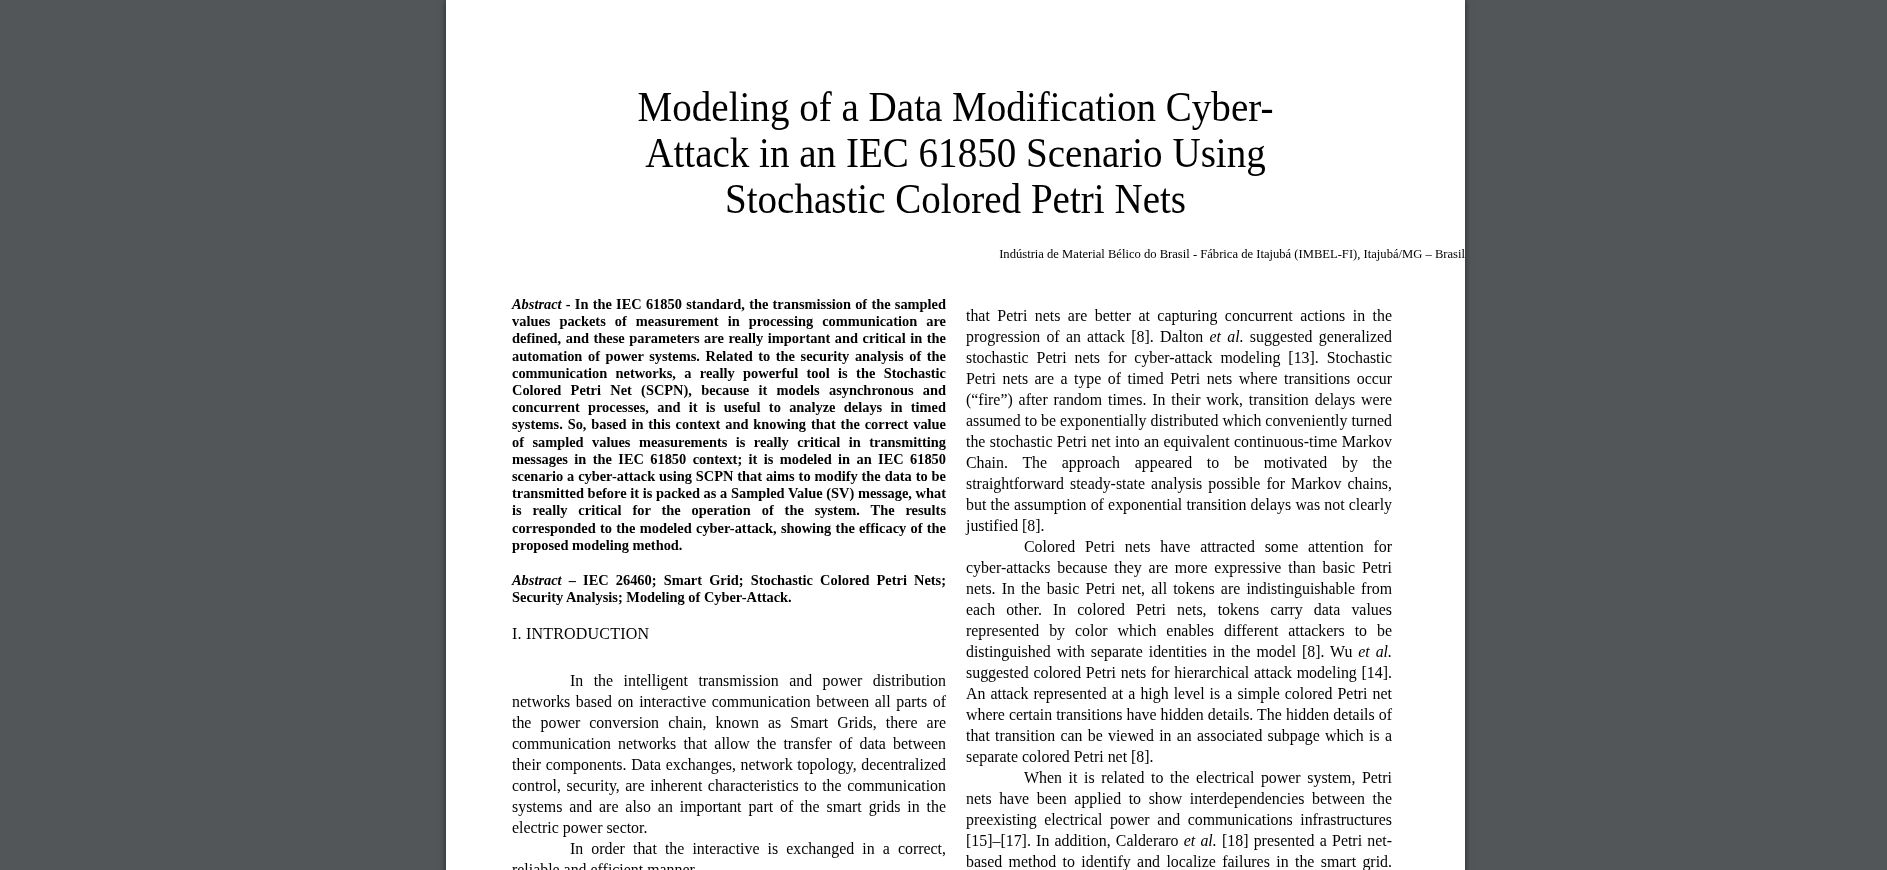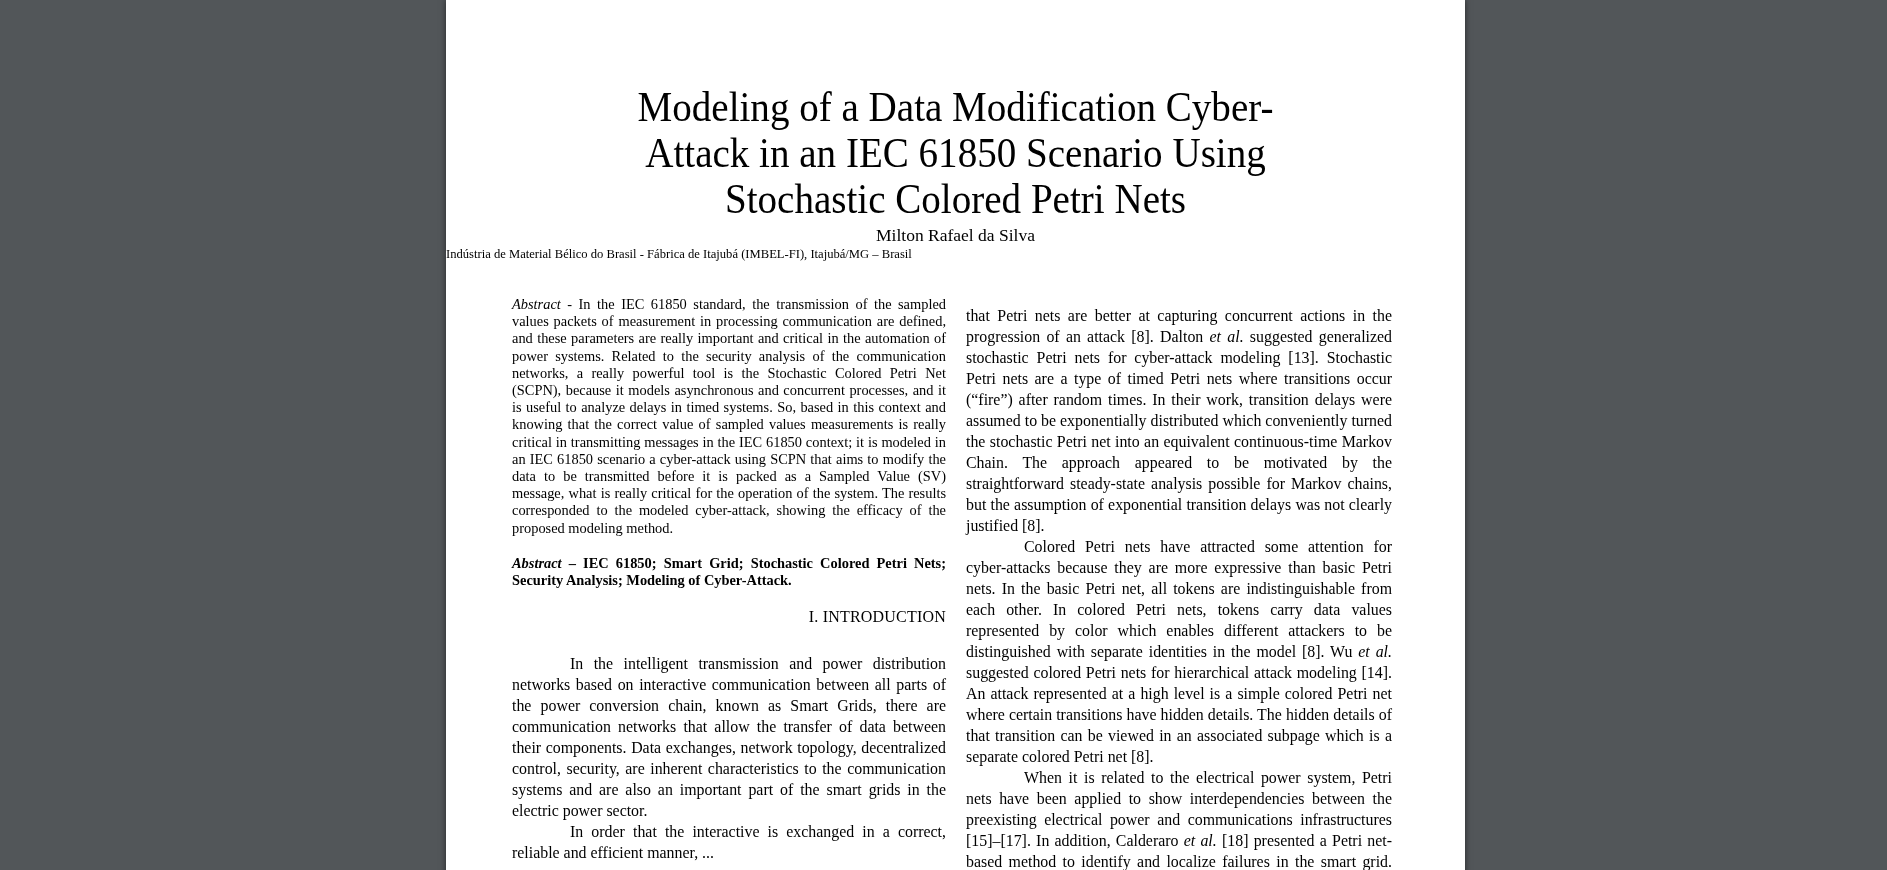--- a/index.html
+++ b/index.html
@@ -20,35 +20,35 @@
     position: absolute; left: 0; width: 1019px; top: 84px;
     text-align: center; font-size: 42px; line-height: 46px;
     transform: scaleX(0.93); transform-origin: center;
   }
   .author {
     position: absolute; left: 0; width: 1019px; top: 225px;
     text-align: center; font-size: 17.5px; line-height: 20px;
   }
   .affil {
     position: absolute; left: 0; width: 1019px; top: 246px;
-    text-align: left; font-size: 12.6px; line-height: 16px;
+    text-align: right; font-size: 12.6px; line-height: 16px;
   }
   .col-left { position: absolute; left: 66px; top: 296px; width: 434px; }
   .col-right { position: absolute; left: 520px; top: 305px; width: 426px; }
   .abstract {
-    font-weight: normal; font-size: 14.4px; line-height: 17.2px;
+    font-weight: bold; font-size: 14.4px; line-height: 17.2px;
     text-align: justify; margin: 0;
   }
   .abstract .lbl, .keywords .lbl { font-style: italic; }
   .keywords {
     font-weight: bold; font-size: 14.4px; line-height: 17.2px;
     text-align: justify; margin: 18px 0 0 0;
   }
   .section-head {
-    text-align: right; font-size: 16px; line-height: 20px;
+    text-align: left; font-size: 16px; line-height: 20px;
     margin: 18px 0 0 0; letter-spacing: 0.2px;
   }
   .para {
     font-size: 15.9px; line-height: 21px; text-align: justify;
     margin: 0; text-indent: 58px;
   }
   .intro-first { margin-top: 26px; }
   .para.noindent { text-indent: 0; }
   em { font-style: italic; }
 </style>
@@ -57,27 +57,26 @@
 
 <div class="viewer">
   <div class="page">
 
     <div class="title">
       <div>Modeling of a Data Modification Cyber-</div>
       <div>Attack in an IEC 61850 Scenario Using</div>
       <div>Stochastic Colored Petri Nets</div>
     </div>
 
-    <div class="author">Milton Rafael da Silva</div>
     <div class="affil">Indústria de Material Bélico do Brasil  - Fábrica de Itajubá (IMBEL-FI), Itajubá/MG – Brasil</div>
 
     <div class="col-left">
       <p class="abstract"><span class="lbl">Abstract</span><span> - </span><span>In the IEC 61850 standard, the transmission of the sampled values packets of measurement in processing communication are defined, and these parameters are really important and critical in the automation of power systems. Related to the security analysis of the communication networks, a really powerful tool is the Stochastic Colored Petri Net (SCPN), because it models asynchronous and concurrent processes, and it is useful to analyze delays in timed systems. So, based in this context and knowing that the correct value of sampled values measurements is really critical in transmitting messages in the IEC 61850 context; it is modeled in an IEC 61850 scenario a cyber-attack using SCPN that aims to modify the data to be transmitted before it is packed as a Sampled Value (SV) message, what is really critical for the operation of the system. The results corresponded to the modeled cyber-attack, showing the efficacy of the proposed modeling method.</span></p>
 
-      <p class="keywords"><span class="lbl">Abstract</span><span> – </span><span>IEC 61850; Smart Grid; Stochastic Colored Petri Nets; Security Analysis; Modeling of Cyber-Attack.</span></p>
+      <p class="keywords"><span class="lbl">Abstract</span><span> – </span><span>IEC 26460; Smart Grid; Stochastic Colored Petri Nets; Security Analysis; Modeling of Cyber-Attack.</span></p>
 
       <div class="section-head">I. INTRODUCTION</div>
 
       <p class="para intro-first">In the intelligent transmission and power distribution networks based on interactive communication between all parts of the power conversion chain, known as Smart Grids, there are communication networks that allow the transfer of data between their components. Data exchanges, network topology, decentralized control, security, are inherent characteristics to the communication systems and are also an important part of the smart grids in the electric power sector.</p>
       <p class="para">In order that the interactive is exchanged in a correct, reliable and efficient manner, ...</p>
     </div>
 
     <div class="col-right">
       <p class="para noindent"><span>that Petri nets are better at capturing concurrent actions in the progression of an attack [8]. Dalton </span><em>et al.</em><span> suggested generalized stochastic Petri nets for cyber-attack modeling [13]. Stochastic Petri nets are a type of timed Petri nets where transitions occur (“fire”) after random times. In their work, transition delays were assumed to be exponentially distributed which conveniently turned the stochastic Petri net into an equivalent continuous-time Markov Chain. The approach appeared to be motivated by the straightforward steady-state analysis possible for Markov chains, but the assumption of exponential transition delays was not clearly justified [8].</span></p>
       <p class="para"><span>Colored Petri nets have attracted some attention for cyber-attacks because they are more expressive than basic Petri nets. In the basic Petri net, all tokens are indistinguishable from each other. In colored Petri nets, tokens carry data values represented by color which enables different attackers to be distinguished with separate identities in the model [8]. Wu </span><em>et al.</em><span> suggested colored Petri nets for hierarchical attack modeling [14]. An attack represented at a high level is a simple colored Petri net where certain transitions have hidden details. The hidden details of that transition can be viewed in an associated subpage which is a separate colored Petri net [8].</span></p>

